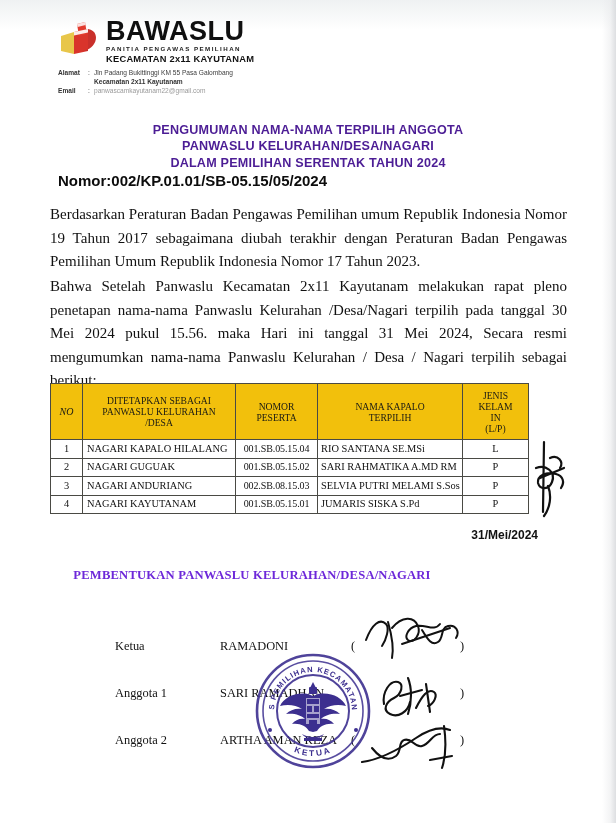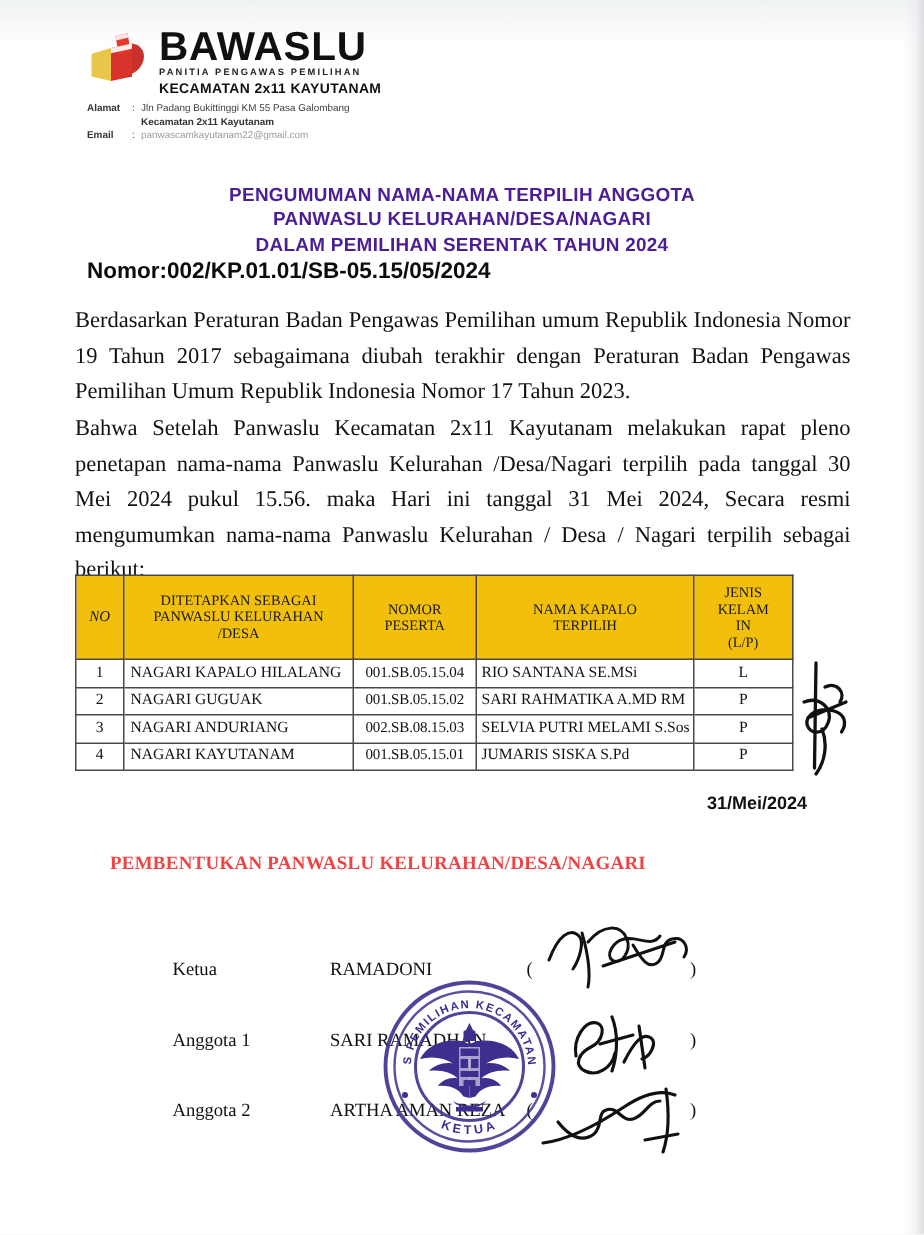--- a/index.html
+++ b/index.html
@@ -116,21 +116,21 @@
   td.c-jk{text-align:center;}
 
   
   .date-line{
     position:absolute;right:78px;top:528px;
     font-family:"Liberation Sans", sans-serif;
     font-weight:bold;font-size:12px;color:#111;
   }
   .footer-title{
     position:absolute;left:0;top:563px;width:504px;text-align:center;
-    font-weight:bold;font-size:12.6px;line-height:24px;color:#ef4444;
+    font-weight:bold;font-size:12.6px;line-height:24px;color:#6d28d9;
     letter-spacing:.2px;
   }
   .footer-title .l2{letter-spacing:1.6px;font-size:12.4px;}
 
   
   .sig-block{position:absolute;left:115px;top:630px;width:380px;}
   .sig-row{
     position:relative;height:47px;
     font-size:12.4px;color:#111;
   }

